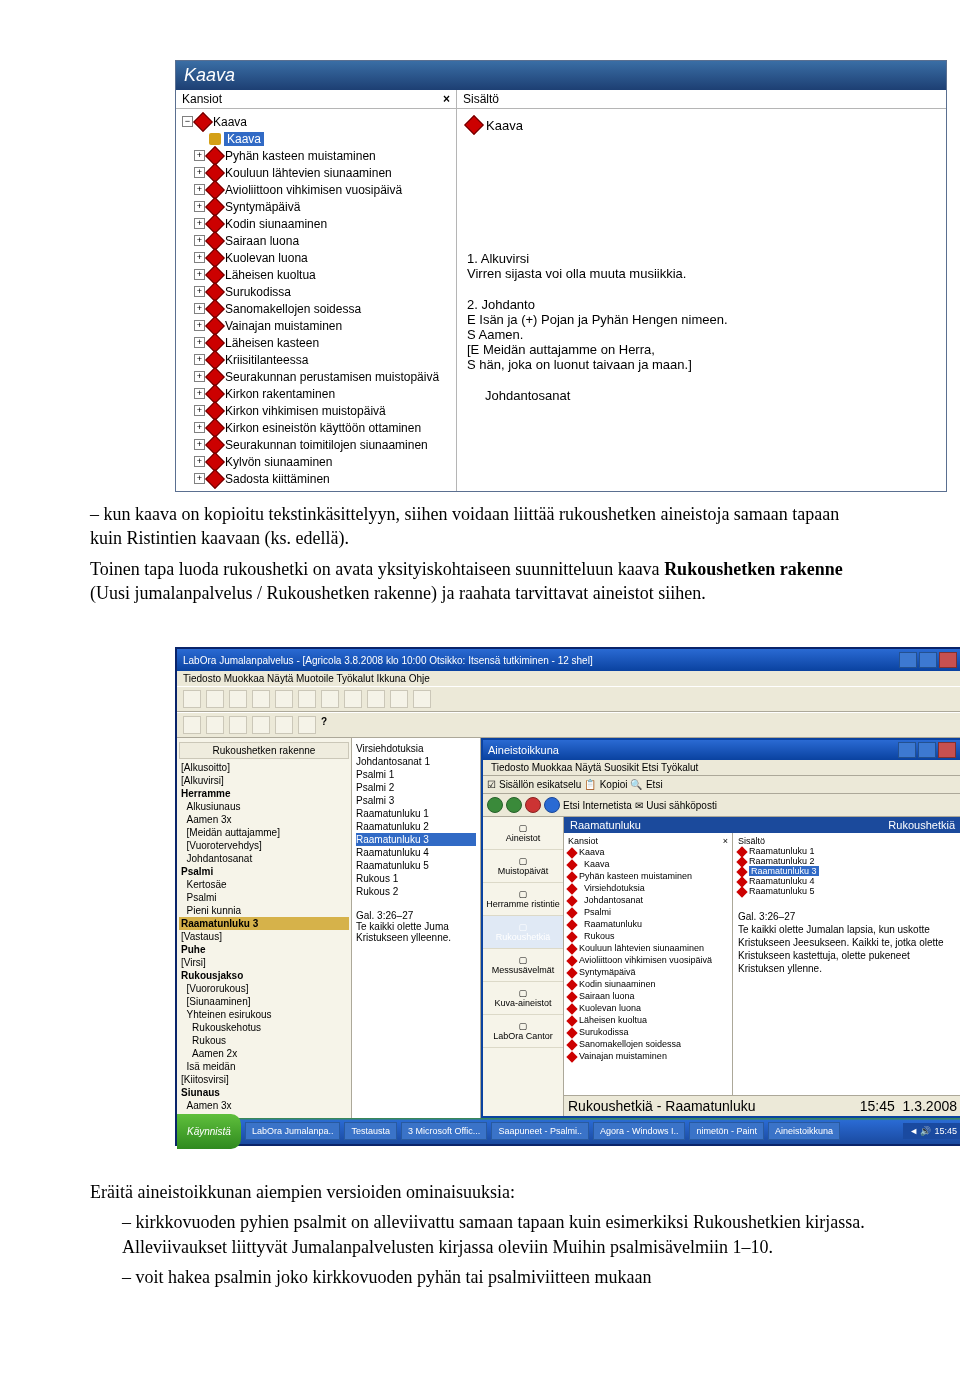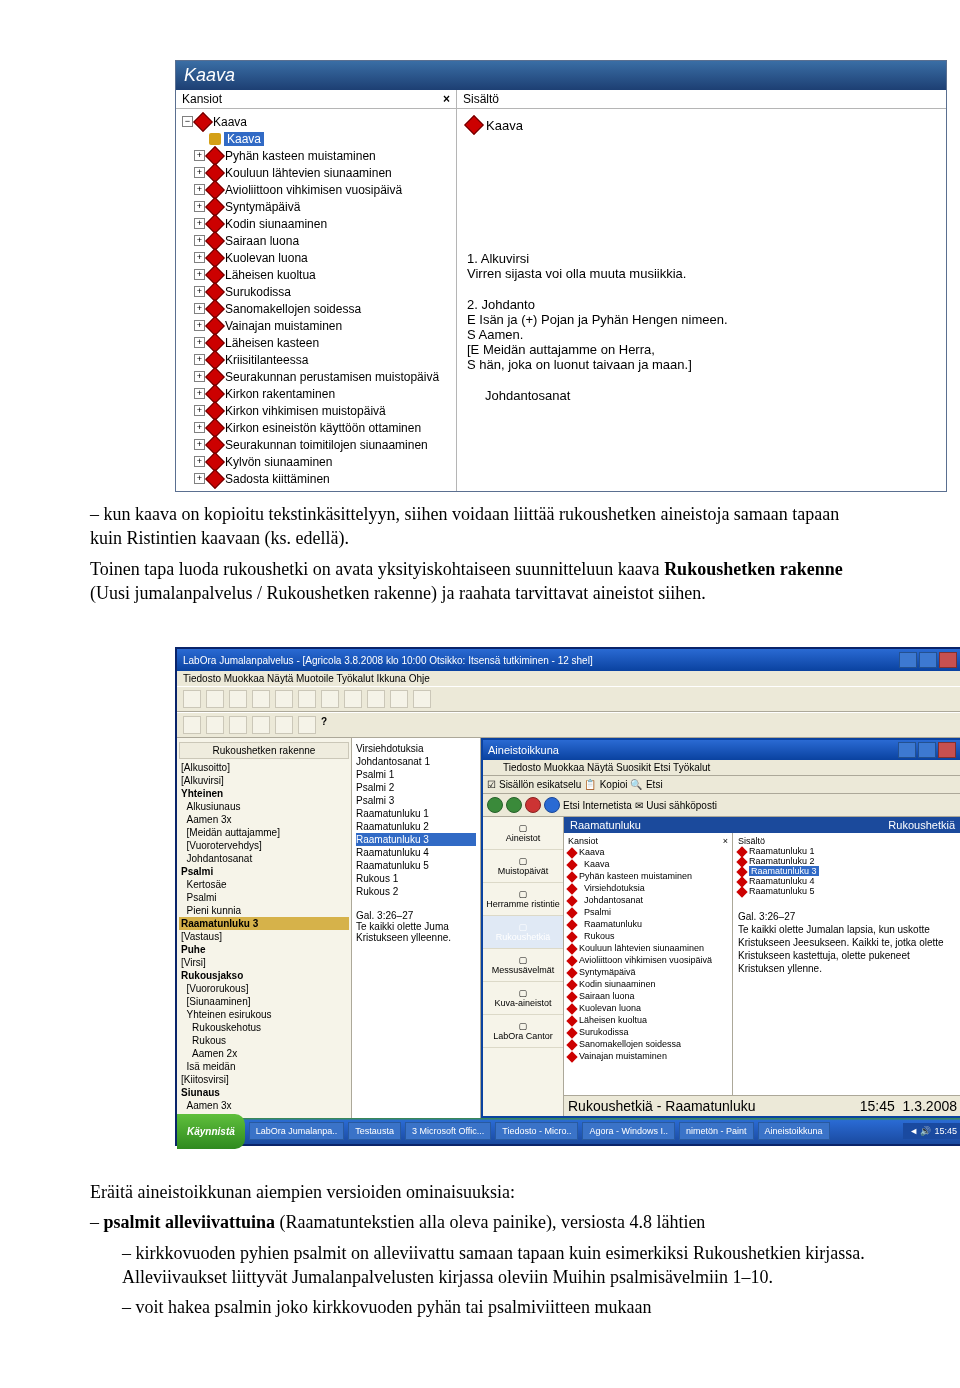--- a/index.html
+++ b/index.html
@@ -44,42 +44,42 @@
   .col-a .hdr { text-align:center; padding:2px; border:1px solid #cbc7b8; background:#efecde; margin-bottom:2px; }
   .col-a .trow { padding:1px 2px; white-space:nowrap; overflow:hidden; }
   .col-a .sel2 { background:#d6b24a; }
   .col-b { width:120px; background:#fff; border-right:1px solid #aca899; padding:4px 4px; font-size:10px; }
   .col-b .lrow { padding:1px 0; }
   .col-b .selb { background:#316ac5; color:#fff; }
   .col-b .preview { margin-top:12px; font-size:10px; }
   .col-c { flex:1; background:#fff; display:flex; flex-direction:column; }
   .subwin { border:2px solid #0a42a0; margin:0 0 0 0; flex:1; display:flex; flex-direction:column; }
   .sw-title { background:linear-gradient(#2a6ad3,#0a42a0); color:#fff; padding:2px 5px; display:flex; align-items:center; font-size:11px;}
-  .sw-tb { background:#ece9d8; padding:2px 20px; font-size:10px; border-bottom:1px solid #aca899;}
+  .sw-tb { background:#ece9d8; padding:2px 8px; font-size:10px; border-bottom:1px solid #aca899;}
   .sw-tb2 { background:#ece9d8; padding:3px 4px; font-size:10px; border-bottom:1px solid #aca899; display:flex; gap:3px; align-items:center;}
   .circ { width:14px; height:14px; border-radius:50%; background:#3a8a3a; border:1px solid #26612a; }
   .circ.b { background:#2a6ad3; border-color:#1a4799; }
   .circ.r { background:#c33; border-color:#822; }
   .sw-body { display:flex; flex:1; }
   .sw-side { width:80px; background:#f6f4e9; border-right:1px solid #aca899; font-size:9px; }
   .sw-side .sb { padding:6px 2px; text-align:center; border-bottom:1px solid #dcd9c8; }
   .sw-side .sb.sel { background:#e0e9f5; }
   .sw-mid { flex:1; background:#fff; display:flex; flex-direction:column; }
   .sw-band { background:#1b4a9c; color:#fff; padding:2px 6px; font-size:11px; display:flex; }
   .sw-band .r { margin-left:auto; }
   .sw-cols { display:flex; flex:1; }
   .sw-tree { width:160px; border-right:1px solid #aca899; padding:3px 4px; font-size:9px; }
   .sw-tree .row { padding:1px 0; white-space:nowrap; }
   .sw-right { flex:1; padding:3px 5px; font-size:9px; }
   .sw-right .selr { background:#316ac5; color:#fff; padding:0 2px; }
   .sw-right .txt { margin-top:14px; font-size:10px; line-height:1.3; }
   .statusbar { background:#ece9d8; border-top:1px solid #aca899; font-size:14px; padding:2px 4px; display:flex; }
   .statusbar .r { margin-left:auto; }
   .taskbar { background:linear-gradient(#3c8f3c,#2a6ad3 10%,#1a4aa0); height:26px; display:flex; align-items:center; font-size:10px; color:#fff; }
-  .start { background:linear-gradient(#5fbf3c,#2f8a1f); padding:12px 10px; font-weight:bold; border-radius:0 10px 10px 0; font-style:italic;}
+  .start { background:linear-gradient(#5fbf3c,#2f8a1f); padding:12px 10px; font-weight:normal; border-radius:0 10px 10px 0; font-style:italic;}
   .task { background:#3a73c8; margin-left:4px; padding:3px 6px; border:1px solid #285aa0; font-size:9px; }
   .tray { margin-left:auto; background:#1a4aa0; padding:3px 6px; font-size:9px; }
   .gap { height:30px; }
   .gap2 { height:24px; }
   .diamond-small{display:inline-block;width:8px;height:8px;background:#c00;transform:rotate(45deg);margin-right:3px;vertical-align:middle;}
 </style>
 </head>
 <body>
 
 <div class="page">
@@ -294,21 +294,21 @@
           <div class="tbtn"></div>
           <div class="tbtn"></div>
           <span style="font-weight:bold;">?</span>
     </div>
     <div class="body2">
       <div class="col-a">
         <div class="hdr">Rukoushetken rakenne</div>
         <div id="colA">
               <div class="trow" style="">[Alkusoitto]</div>
               <div class="trow" style="">[Alkuvirsi]</div>
-              <div class="trow" style="font-weight:bold;">Yhteinen</div>
+              <div class="trow" style="font-weight:bold;">Herramme</div>
               <div class="trow" style="">&nbsp;&nbsp;Alkusiunaus</div>
               <div class="trow" style="">&nbsp;&nbsp;Aamen&nbsp;3x</div>
               <div class="trow" style="">&nbsp;&nbsp;[Meidän&nbsp;auttajamme]</div>
               <div class="trow" style="">&nbsp;&nbsp;[Vuorotervehdys]</div>
               <div class="trow" style="">&nbsp;&nbsp;Johdantosanat</div>
               <div class="trow" style="font-weight:bold;">Psalmi</div>
               <div class="trow" style="">&nbsp;&nbsp;Kertosäe</div>
               <div class="trow" style="">&nbsp;&nbsp;Psalmi</div>
               <div class="trow" style="">&nbsp;&nbsp;Pieni&nbsp;kunnia</div>
               <div class="trow sel2" style="font-weight:bold;">Raamatunluku&nbsp;3</div>
@@ -444,32 +444,29 @@
           </div>
         </div>
       </div>
     </div>
     <div class="taskbar">
       <div class="start">Käynnistä</div>
       <div id="tasks" style="display:flex;">
             <div class="task">LabOra Jumalanpa..</div>
             <div class="task">Testausta</div>
             <div class="task">3 Microsoft Offic...</div>
-            <div class="task">Tiedosto - Micro..</div>
+            <div class="task">Saapuneet - Psalmi..</div>
             <div class="task">Agora - Windows I..</div>
             <div class="task">nimetön - Paint</div>
             <div class="task">Aineistoikkuna</div>
           </div>
       <div class="tray">◄ 🔊 <span>15:45</span></div>
     </div>
   </div>
 </div>
 
 <div class="gap2"></div>
 
 <p class="para">Eräitä aineistoikkunan aiempien versioiden ominaisuuksia:</p>
-<p class="para">
-  <span>– </span><span class="bold">psalmit alleviivattuina</span><span> (Raamatuntekstien alla oleva painike), versiosta 4.8 lähtien</span>
-</p>
 <p class="para indent1">– kirkkovuoden pyhien psalmit on alleviivattu samaan tapaan kuin esimerkiksi Rukoushetkien kirjassa. Alleviivaukset liittyvät Jumalanpalvelusten kirjassa oleviin Muihin psalmisävelmiin 1–10.</p>
 <p class="para indent1">– voit hakea psalmin joko kirkkovuoden pyhän tai psalmiviitteen mukaan</p>
 
 </div>
 
 </body></html>

